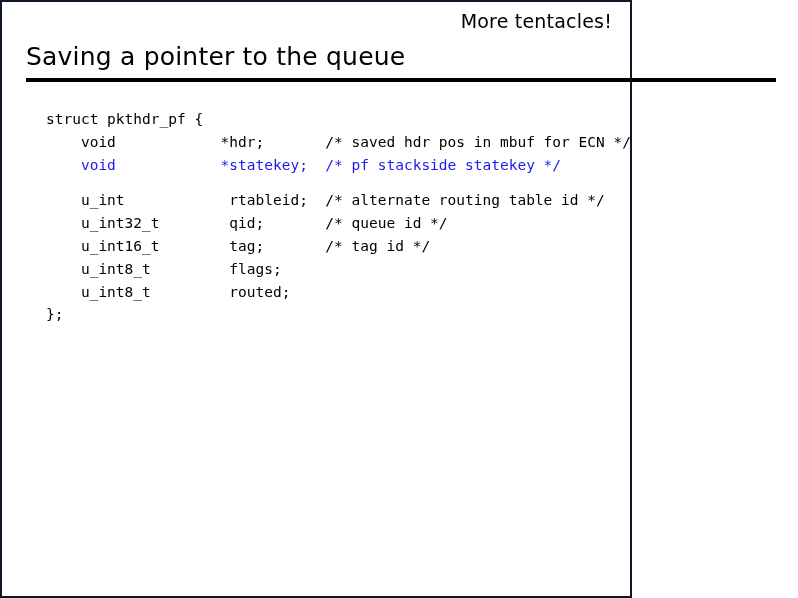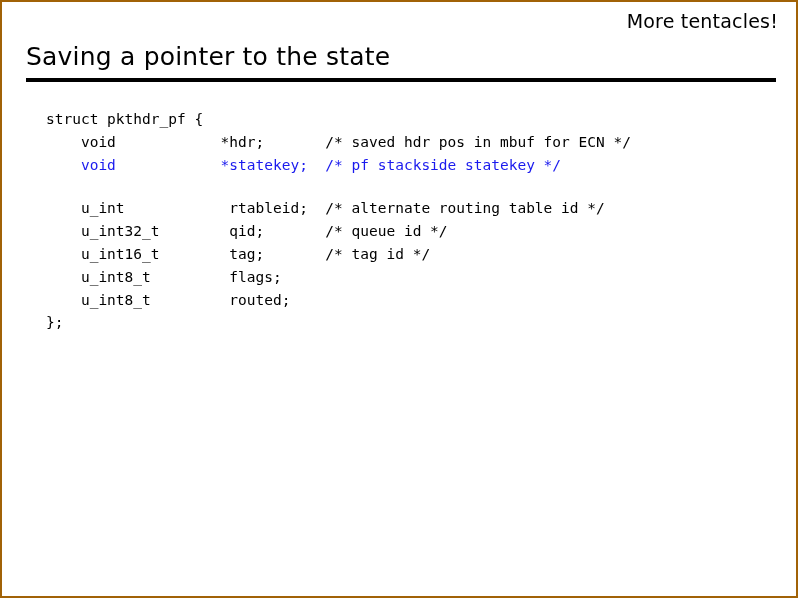--- a/index.html
+++ b/index.html
@@ -8,24 +8,24 @@
   }
   body {
     width: 798px;
     height: 598px;
     background: #ffffff;
     font-family: "Liberation Sans", sans-serif;
     overflow: hidden;
   }
   .slide {
     position: relative;
-    width: 798px;
+    width: 632px;
     height: 598px;
     box-sizing: border-box;
-    border: 2px solid #a16207;
+    border: 2px solid #0f172a;
     background: #ffffff;
     text-decoration: underline;
   }
   .header-note {
     position: absolute;
     top: 8px;
     right: 18px;
     font-size: 19px;
     color: #000000;
     font-family: "DejaVu Sans", sans-serif;
@@ -57,36 +57,36 @@
     line-height: 22.8px;
     color: #000000;
     white-space: pre;
   }
   .code-line {
     white-space: pre;
     display: block;
     height: 22.8px;
   }
   .code-line.gap {
-    margin-bottom: 21px;
+    margin-bottom: 13px;
   }
   .tok {
     white-space: pre;
     text-align: center;
   }
   .tok-blue {
     color: #1a1aee;
   }
 </style>
 </head>
 <body>
 
 <div class="slide">
 
   <div class="header-note">More tentacles!</div>
 
-  <div class="slide-title">Saving a pointer to the state</div>
+  <div class="slide-title">Saving a pointer to the queue</div>
 
   <div class="title-rule"></div>
 
   <div class="code-block"><span class="code-line"><span class="tok">struct pkthdr_pf {</span></span><span class="code-line"><span class="tok">    void            *hdr;       /* saved hdr pos in mbuf for ECN */</span></span><span class="code-line gap"><span class="tok tok-blue">    void            *statekey;  /* pf stackside statekey */</span></span><span class="code-line"><span class="tok">    u_int            rtableid;  /* alternate routing table id */</span></span><span class="code-line"><span class="tok">    u_int32_t        qid;       /* queue id */</span></span><span class="code-line"><span class="tok">    u_int16_t        tag;       /* tag id */</span></span><span class="code-line"><span class="tok">    u_int8_t         flags;</span></span><span class="code-line"><span class="tok">    u_int8_t         routed;</span></span><span class="code-line"><span class="tok">};</span></span></div>
 
 </div>
 
 </body></html>

